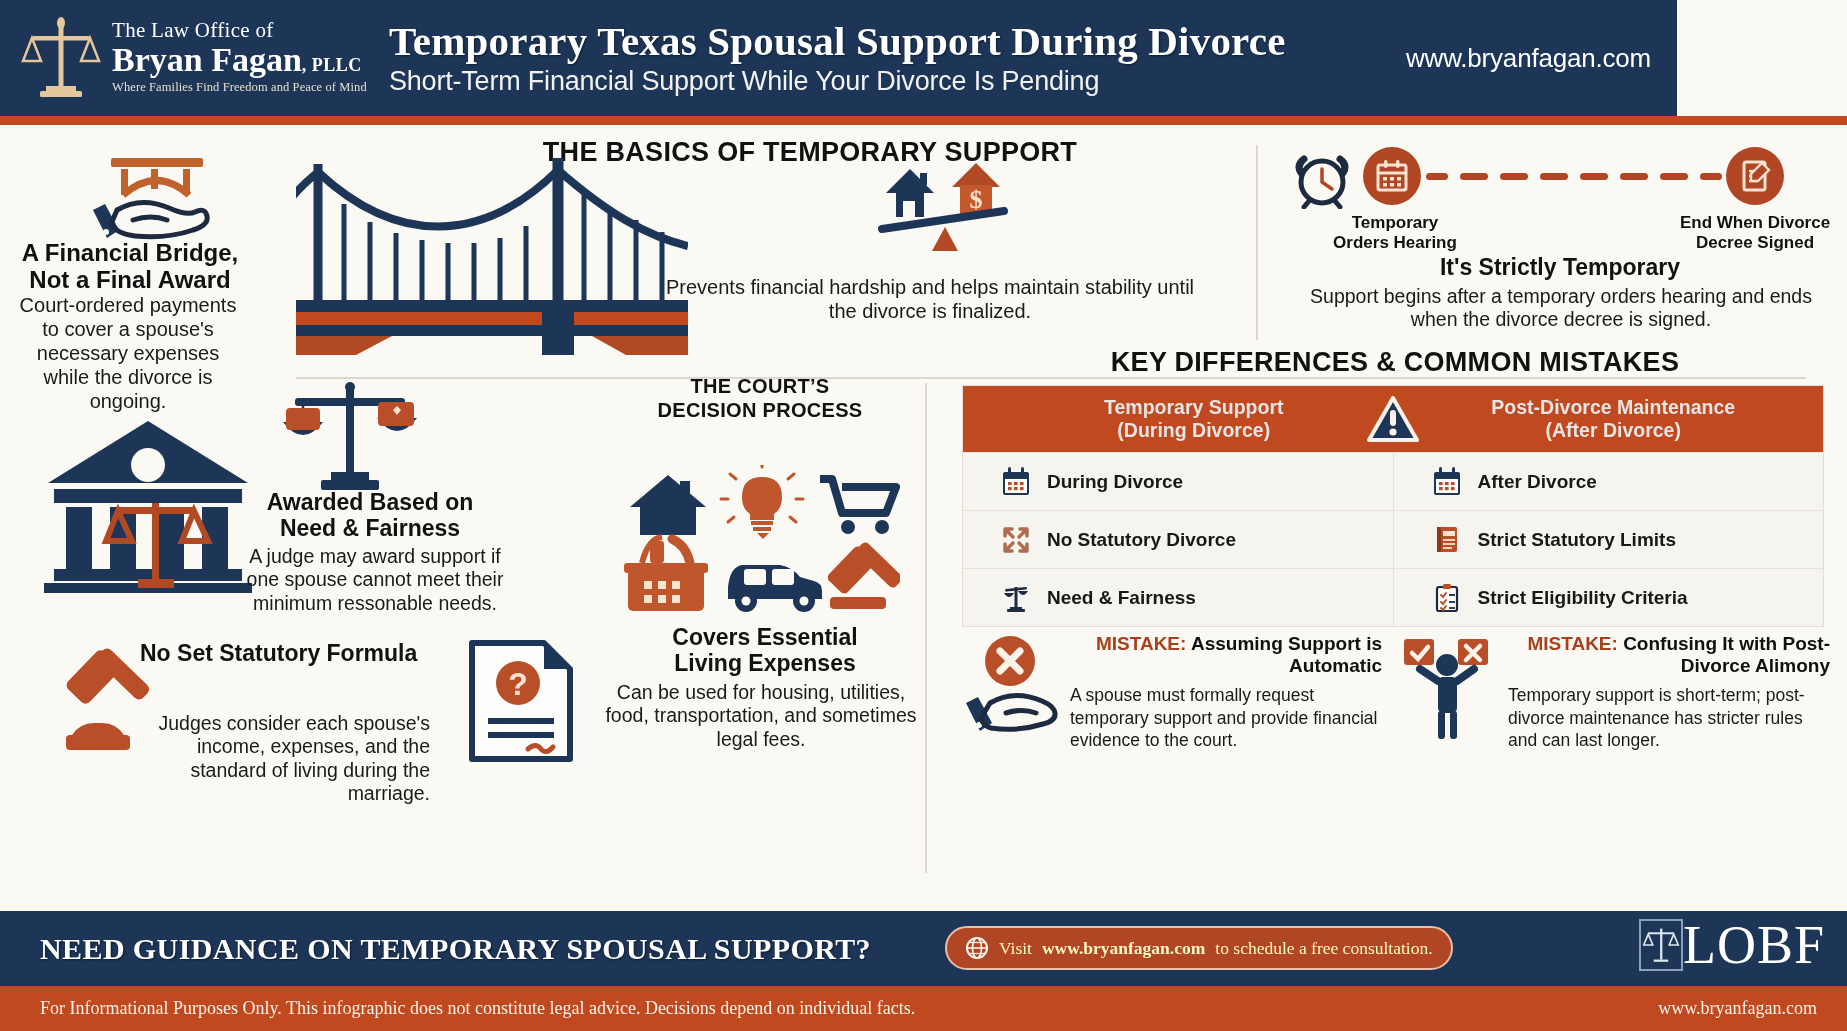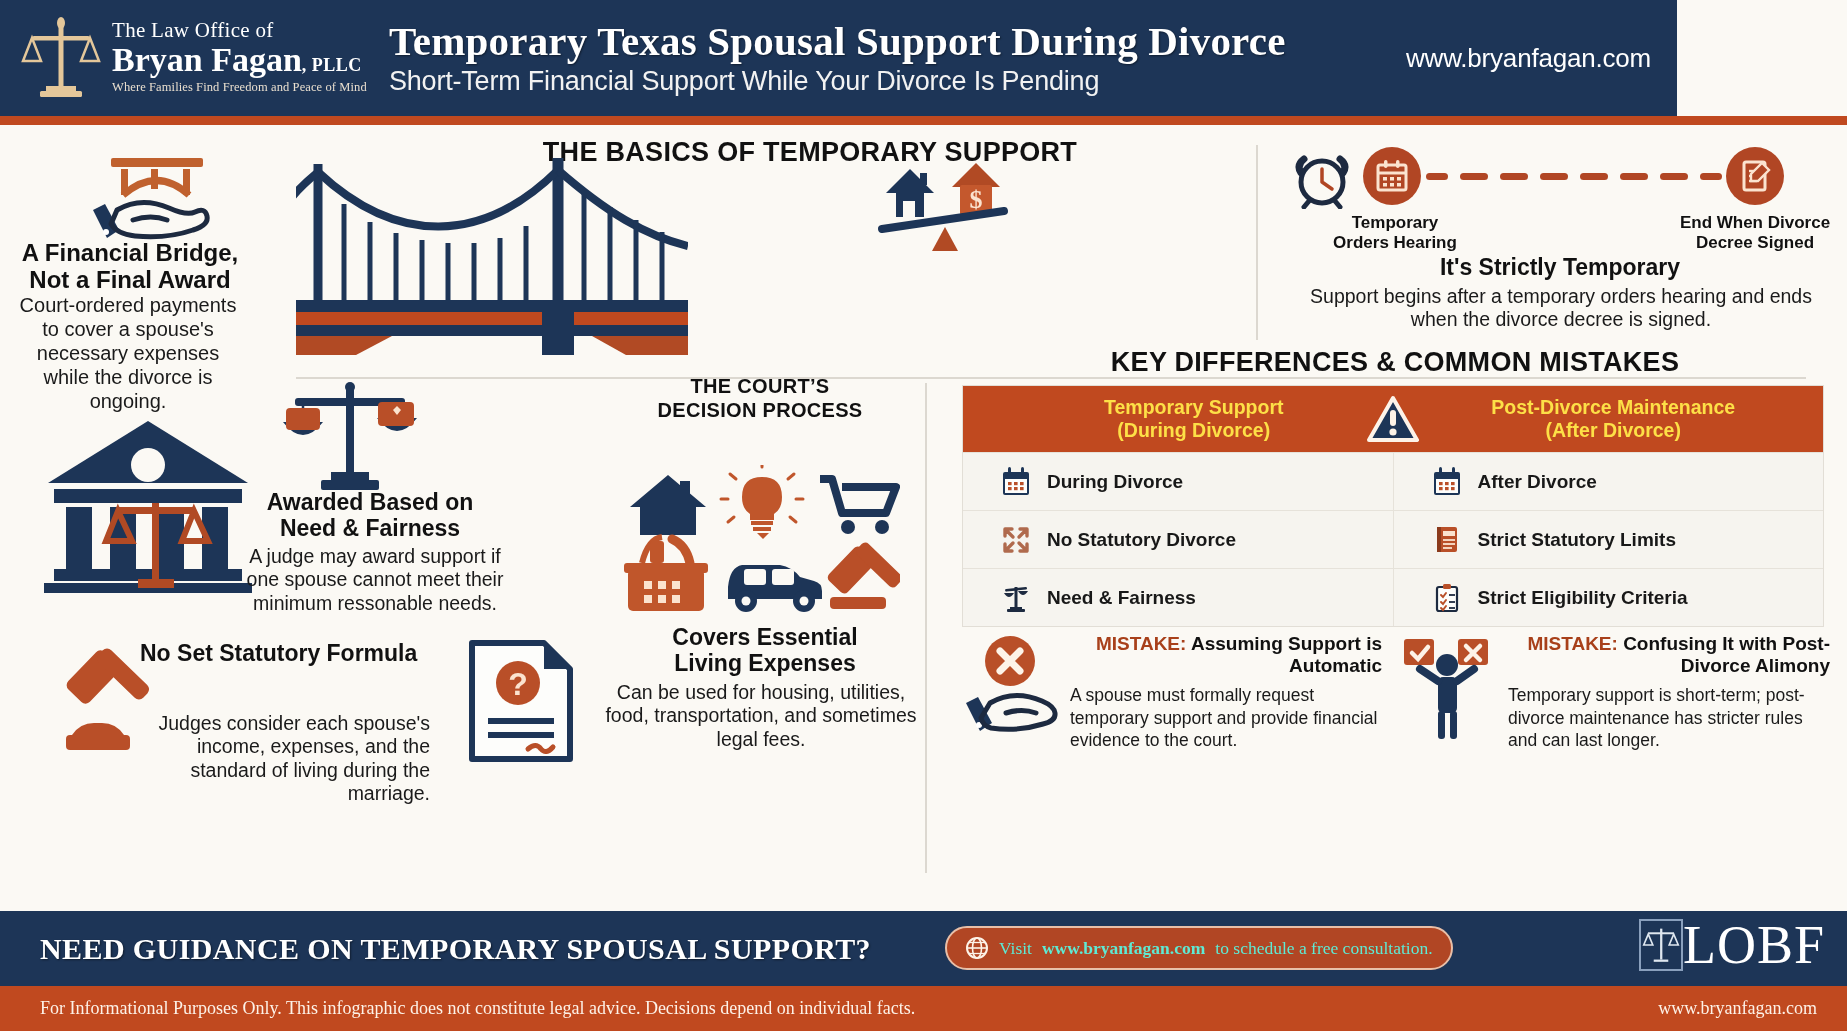--- a/index.html
+++ b/index.html
@@ -58,21 +58,21 @@
   .hline { position: absolute; height: 2px; background: #dcd8d0; }
 
   .card-title {
     font-weight: 700; color: #111; text-align: center; line-height: 1.12;
   }
   .card-body { color: #1a1a1a; text-align: center; line-height: 1.2; }
 
   
   .kd-table { position: absolute; border: 1px solid #e2ded6; }
   .kd-header {
-    background: #c0491f; color: #fde047; display: flex; align-items: center;
+    background: #c0491f; color: #e5e5e5; display: flex; align-items: center;
     height: 66px; position: relative; padding-left: 21px;
   }
   .kd-header .col {
     flex: 1; text-align: center; font-weight: 700; font-size: 19.5px; line-height: 1.17;
   }
   .kd-warn {
     position: absolute; left: 50%; top: 50%; transform: translate(-50%,-50%);
     width: 52px; height: 48px;
   }
   .kd-row { display: flex; height: 58px; border-top: 1px solid #e6e2da; background: #f6f4ef; }
@@ -105,21 +105,21 @@
   }
   .footer-cta-text {
     font-family: "Liberation Serif", serif; font-weight: 700; font-size: 30px;
     color: #ffffff; letter-spacing: .4px; padding-left: 40px;
     text-shadow: 1px 1px 2px rgba(0,0,0,.5);
   }
   .footer-pill {
     position: absolute; left: 945px; top: 926px; height: 44px; padding: 0 18px;
     background: #b14624; border: 2px solid #e8bfa8; border-radius: 22px;
     display: flex; align-items: center; gap: 10px;
-    color: #5eead4; font-size: 17.5px; font-family: "Liberation Serif", serif;
+    color: #fef9c3; font-size: 17.5px; font-family: "Liberation Serif", serif;
   }
   .footer-pill b { font-weight: 700; }
   .footer-logo {
     position: absolute; right: 22px; top: 918px; display: flex; align-items: center; 
   }
   .footer-logo-mark { width: 44px; height: 52px; border: 2px solid #8aa0bd; }
   .footer-logo-text {
     font-family: "Liberation Serif", serif; font-size: 54px; color: #fff; line-height: 1;
     letter-spacing: 1px;
   }
@@ -222,20 +222,21 @@
       <path d="M16 38 L40 14 L64 38 z" fill="#1d3557"></path>
       <rect x="26" y="36" width="28" height="26" fill="#1d3557"></rect>
       <rect x="33" y="46" width="12" height="16" fill="#fbf9f4"></rect>
       <rect x="50" y="18" width="7" height="12" fill="#1d3557"></rect>
       <path d="M82 32 L106 8 L130 32 z" fill="#b14a24"></path>
       <rect x="90" y="30" width="32" height="30" rx="2" fill="#c4582d"></rect>
       <text x="106" y="53" font-family="Liberation Serif, serif" font-size="26" font-weight="700" fill="#fbe3cf" text-anchor="middle">$</text>
       <path d="M12 74 L134 56" stroke="#1d3557" stroke-width="8" stroke-linecap="round"></path>
       <path d="M62 96 L75 72 L88 96 z" fill="#b14a24"></path>
     </svg>
+    <div class="card-body" style="position:absolute; left:660px; top:150px; width:540px; font-size:20px;">Prevents financial hardship and helps maintain stability until the divorce is finalized.</div>
 
     <svg style="position:absolute; left:1292px; top:24px; width:60px; height:60px;" viewBox="0 0 60 60">
       <circle cx="30" cy="33" r="21" fill="#fbf9f4" stroke="#1d2a40" stroke-width="5"></circle>
       <path d="M12 10 q-8 6 -3 14" stroke="#1d2a40" stroke-width="7" fill="none" stroke-linecap="round"></path>
       <path d="M48 10 q8 6 3 14" stroke="#1d2a40" stroke-width="7" fill="none" stroke-linecap="round"></path>
       <path d="M30 33 L30 20 M30 33 L40 40" stroke="#b14624" stroke-width="3.5" stroke-linecap="round"></path>
       <path d="M17 52 l-5 6 M43 52 l5 6" stroke="#1d2a40" stroke-width="5" stroke-linecap="round"></path>
     </svg>
     <div class="tl-node" style="left:1363px; top:22px;">
       <svg viewBox="0 0 34 34" width="34" height="34">

